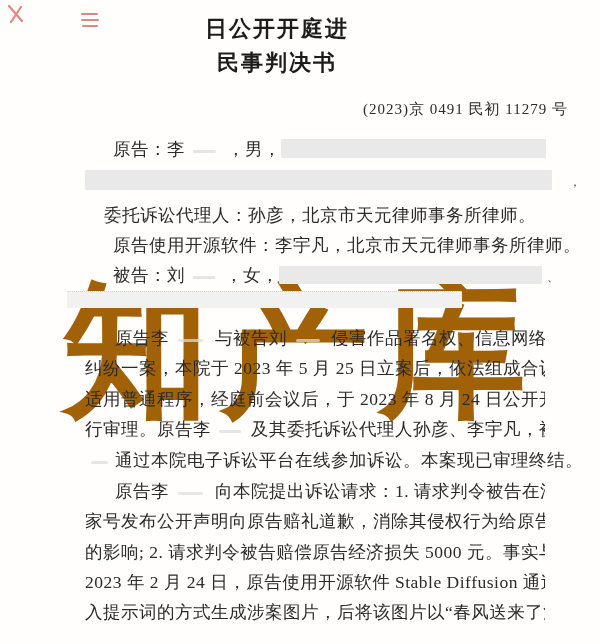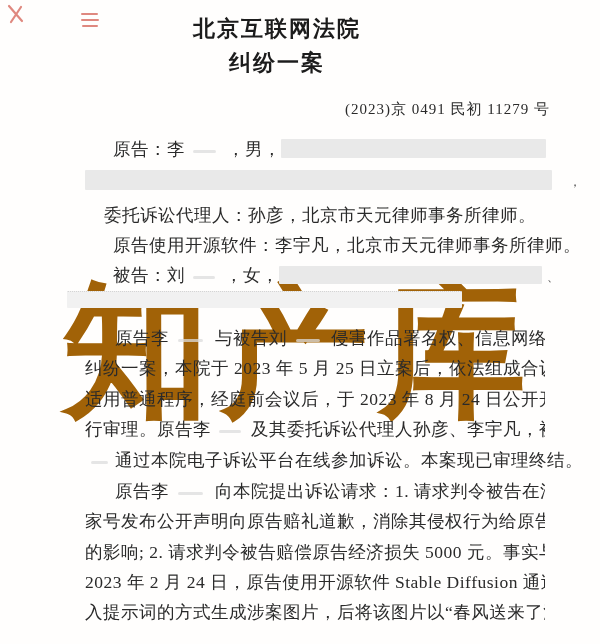--- a/index.html
+++ b/index.html
@@ -18,20 +18,21 @@
     font-size:22px;font-weight:bold;
     letter-spacing:2px;color:#1c1c1c;
     z-index:5;
   }
   .title2{top:48px;}
   .case-no{
     left:0;top:100px;width:550px;
     text-align:right;
     font-size:15px;letter-spacing:1px;
     z-index:5;
+    padding-left:18px;
   }
   .line{
     font-size:17.5px;
     letter-spacing:0.5px;
     line-height:24px;
     z-index:5;
   }
   .just{
     width:460px;overflow:hidden;
     text-align:justify;text-align-last:justify;
@@ -83,22 +84,22 @@
 
   <svg class="red-mark" style="left:5px;top:3px;" width="22" height="22" viewBox="0 0 22 22">
     <path d="M4 3 L17 18 M16 4 L6 19" stroke="#cf4a3d" stroke-width="2.2" fill="none" stroke-linecap="round"></path>
   </svg>
   <svg class="red-mark" style="left:79px;top:9px;" width="22" height="22" viewBox="0 0 22 22">
     <path d="M3 5 H18 M3 11 H19 M4 17 H18" stroke="#cf4a3d" stroke-width="2" fill="none" stroke-linecap="round"></path>
   </svg>
 
   <div class="abs watermark">知产库</div>
 
-  <div class="abs title">北京互联网法院</div>
-  <div class="abs title title2">纠纷一案</div>
+  <div class="abs title">日公开开庭进</div>
+  <div class="abs title title2">民事判决书</div>
   <div class="abs case-no">(2023)京 0491 民初 11279 号</div>
 
   <div class="abs line" style="left:113px;top:137px;">
     <span>原告：李</span><span class="name-gap" style="width:42px;"></span><span>，男，</span><span class="redact-bar" style="width:265px;height:19px;"></span>
   </div>
 
   <div class="bar-abs" style="left:85px;top:170px;width:467px;height:20px;"></div>
   <span class="abs tiny-mark" style="left:569px;top:174px;">，</span>
 
   <div class="abs line" style="left:104px;top:203px;">委托诉讼代理人：孙彦，北京市天元律师事务所律师。</div>

